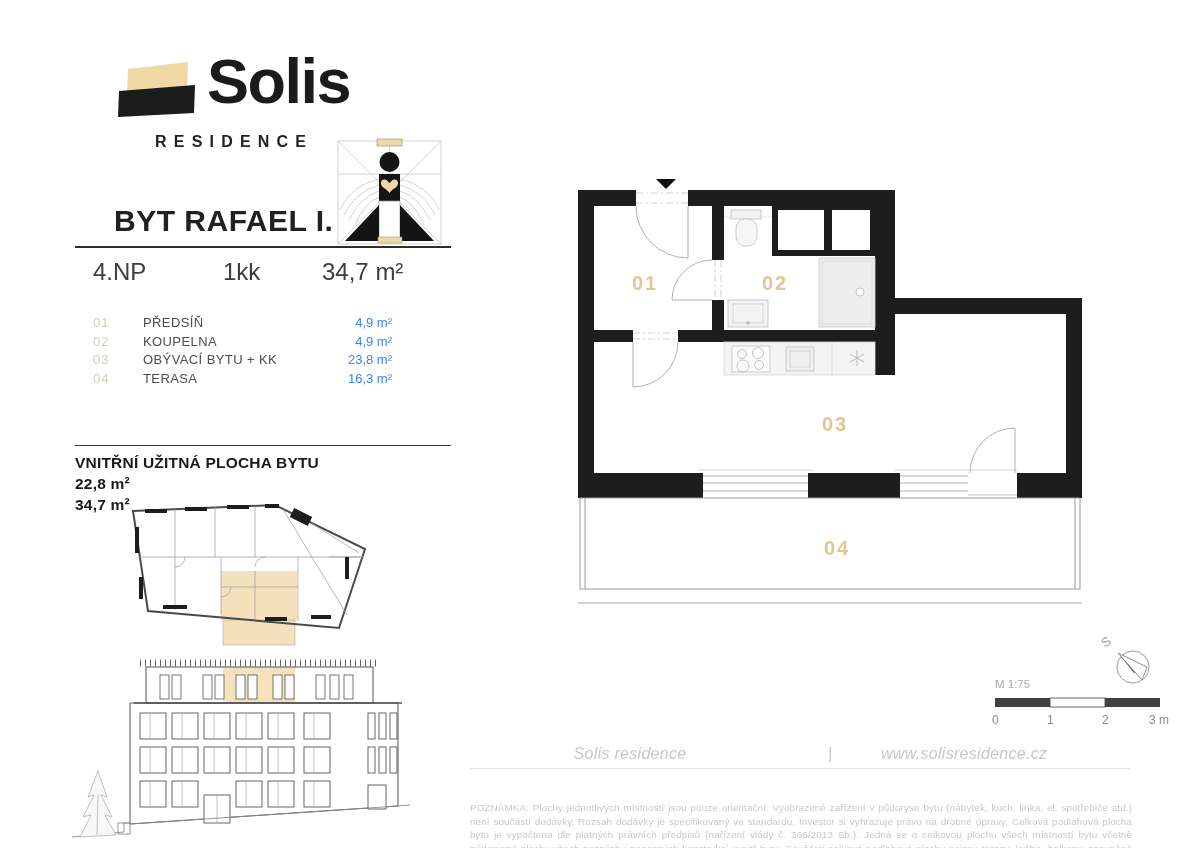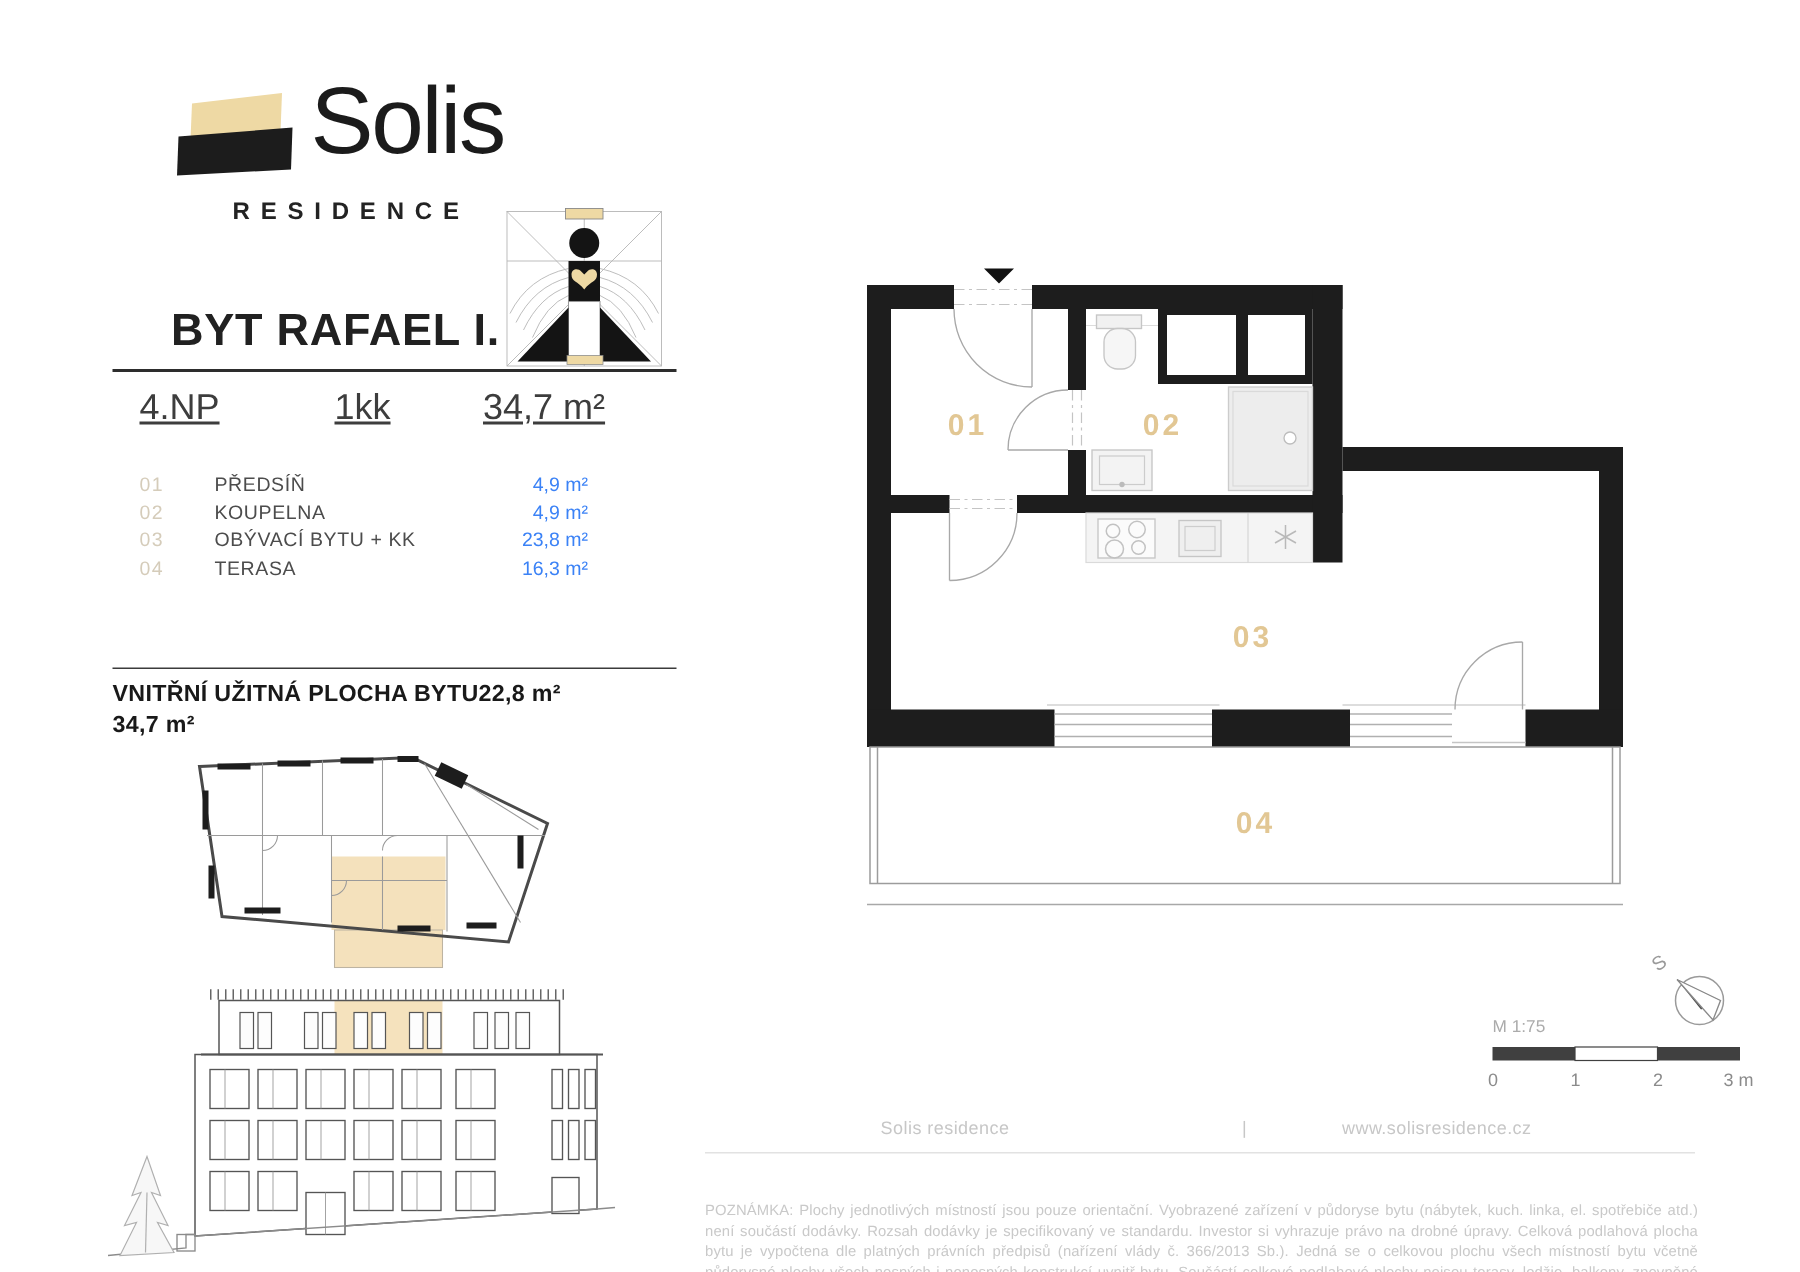--- a/index.html
+++ b/index.html
@@ -1,35 +1,35 @@
 <!DOCTYPE html>
 <html><head>
 <meta charset="utf-8">
 <style>
   html,body{margin:0;padding:0;background:#fff;}
   .page{position:relative;width:1200px;height:848px;background:#ffffff;overflow:hidden;
         font-family:"Liberation Sans", sans-serif;color:#222;}
   .abs{position:absolute;}
   
-  .brand-name{left:207px;top:50px;font-size:63px;font-weight:400;letter-spacing:-1.5px;color:#1b1b1b;line-height:1;}
+  .brand-name{left:207px;top:50px;font-size:63px;font-weight:700;letter-spacing:-1.5px;color:#1b1b1b;line-height:1;}
   .brand-sub{left:121px;top:133px;font-size:16px;font-weight:700;letter-spacing:7.2px;color:#232323;margin-left:34px;}
   .unit-title{left:114px;top:204px;font-size:30px;font-weight:700;letter-spacing:.5px;color:#212121;}
   .rule1{left:75px;top:246px;width:376px;border-top:2px solid #2d2d2d;height:0;}
   .rule2{left:75px;top:445px;width:376px;border-top:1.5px solid #3b3b3b;height:0;}
-  .sum{font-size:24px;color:#3d3d3d;top:258px;text-decoration:underline;}
+  .sum{font-size:24px;color:#3d3d3d;top:258px;}
   .sum-floor{left:93px;} .sum-layout{left:223px;} .sum-area{left:322px;}
   .rooms{left:93px;top:314px;width:299px;font-size:13px;}
   .room-row{display:flex;line-height:18.5px;}
   .room-num{width:50px;color:#d5ccba;letter-spacing:1px;}
   .room-name{flex:1;color:#4c4c4c;letter-spacing:.4px;}
   .room-area{width:64px;text-align:right;color:#3b82f6;}
   .totals{left:75px;top:452px;width:357px;font-size:15.5px;font-weight:700;color:#191919;}
-  .tot-row{display:flex;justify-content:flex-start;line-height:21px;letter-spacing:.2px;}
+  .tot-row{display:flex;justify-content:space-between;line-height:21px;letter-spacing:.2px;flex-direction:column;}
   
-  .f-gray{font-size:12px;color:#c7c7c7;letter-spacing:.3px;}
+  .f-gray{font-size:16px;color:#c7c7c7;letter-spacing:.3px;font-style:italic;}
   .f-left{left:570px;top:745px;width:120px;text-align:center;}
   .f-div{left:828px;top:745px;}
   .f-right{left:881px;top:745px;width:140px;text-align:right;}
   .f-rule{left:470px;top:768px;width:660px;border-top:1px solid #e2e2e2;height:0;}
   .note{left:470px;top:801px;width:662px;font-size:9.9px;line-height:13.5px;color:#c9c9c9;
         text-align:justify;letter-spacing:.1px;}
   svg text{font-family:"Liberation Sans", sans-serif;}
   .plan-label{fill:#e2c794;font-size:20px;font-weight:700;letter-spacing:2px;text-anchor:middle;}
   .tick{fill:#8b8b8b;font-size:12px;}
   .scale-txt{fill:#ababab;font-size:11.5px;}

